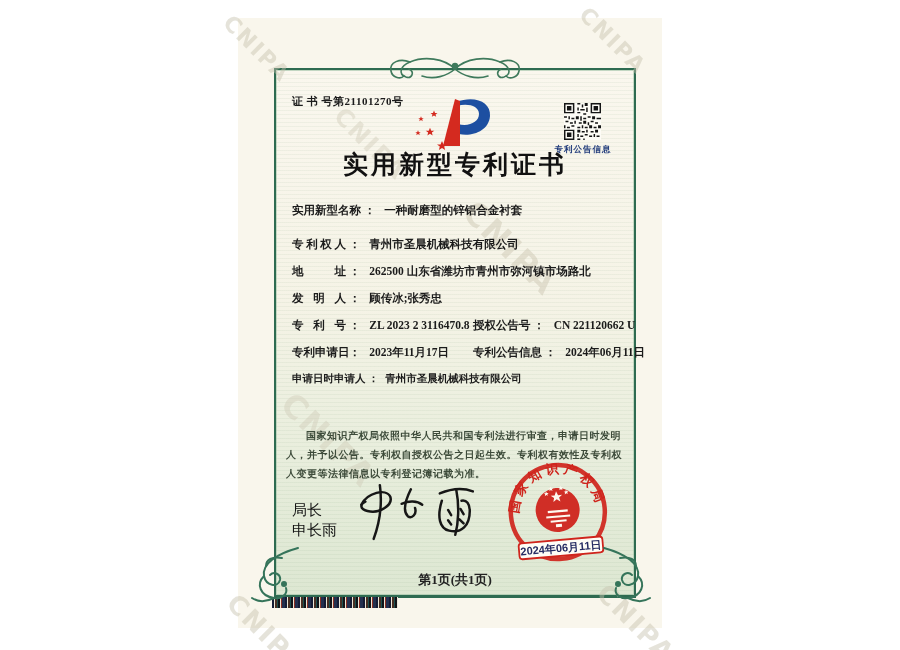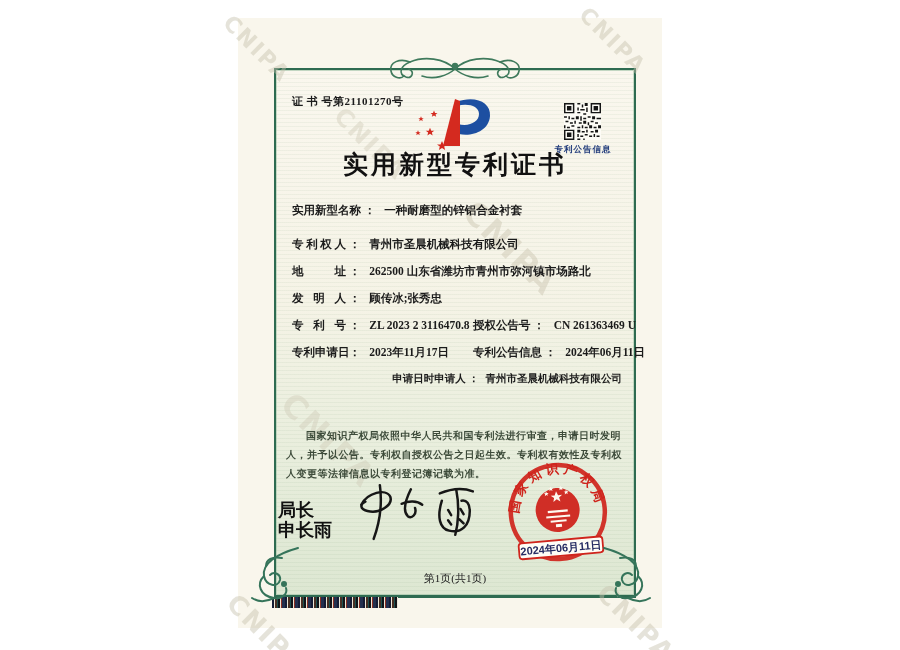--- a/index.html
+++ b/index.html
@@ -24,24 +24,24 @@
   .title{position:absolute;left:0;right:0;top:78px;text-align:center;font-size:25px;font-weight:bold;
          letter-spacing:3px;color:#111;}
   .row{position:absolute;left:16px;right:12px;font-size:11.5px;font-weight:bold;color:#1b1b1b;white-space:nowrap;}
   .lbl{display:inline-block;width:54px;text-align:justify;text-align-last:justify;}
   .cl{margin-right:6px;}
   .coll{display:inline-block;width:178px;}
   .row.small{font-size:10.5px;}
   .row.small .cl{margin-right:4px;}
   .statement{position:absolute;left:10px;right:10px;top:356px;font-size:10px;line-height:19px;
              color:#3d4b3a;font-weight:bold;text-indent:2em;letter-spacing:.5px;}
-  .director{position:absolute;left:2px;top:430px;font-size:18px;font-weight:bold;line-height:20px;color:#111;}
+  .director{position:absolute;left:16px;top:430px;font-size:15px;font-weight:normal;line-height:20px;color:#111;}
   .sig{position:absolute;left:74px;top:410px;width:130px;height:62px;}
   .seal{position:absolute;left:226px;top:388px;width:112px;height:112px;z-index:4;transform:rotate(-5deg);}
-  .footer{position:absolute;left:0;right:0;top:501px;text-align:center;font-size:11px;font-weight:normal;color:#222;}
+  .footer{position:absolute;left:0;right:0;top:501px;text-align:center;font-size:13px;font-weight:bold;color:#222;}
   .ornament-top{position:absolute;left:146px;top:36px;width:142px;height:30px;z-index:4;}
   .flourish{position:absolute;width:52px;height:60px;z-index:4;}
   .fl-bl{left:10px;top:526px;}
   .fl-br{left:364px;top:526px;transform:scaleX(-1);}
   .barcode{position:absolute;left:34px;top:579px;width:126px;height:11px;
     background:repeating-linear-gradient(90deg,#141c35 0px,#141c35 2px,#ece6d6 2px,#ece6d6 3px,
       #472f24 3px,#472f24 5px,#1c4f4e 5px,#1c4f4e 6px,#101418 6px,#101418 8px,#ece6d6 8px,#ece6d6 9px,
       #8a2f23 9px,#8a2f23 10px,#23304f 10px,#23304f 13px);}
 </style>
 </head>
@@ -108,36 +108,36 @@
       </div>
       <div class="row" style="top:248px;">
         <span class="coll">
           <span class="lbl">专利号</span>
           <span class="cl">：</span>
           <span>ZL 2023 2 3116470.8</span>
         </span>
         <span>
           <span>授权公告号</span>
           <span class="cl">：</span>
-          <span>CN 261363469 U</span>
+          <span>CN 221120662 U</span>
         </span>
       </div>
       <div class="row" style="top:275px;">
         <span class="coll">
           <span class="lbl">专利申请日</span>
           <span class="cl">：</span>
           <span>2023年11月17日</span>
         </span>
         <span>
           <span>专利公告信息</span>
           <span class="cl">：</span>
           <span>2024年06月11日</span>
         </span>
       </div>
-      <div class="row small" style="top:302px;text-align:right;">
+      <div class="row small" style="top:302px;">
         <span>申请日时申请人</span>
         <span class="cl">：</span>
         <span>青州市圣晨机械科技有限公司</span>
       </div>
 
       <div class="statement">国家知识产权局依照中华人民共和国专利法进行审查，申请日时发明人，并予以公告。专利权自授权公告之日起生效。专利权有效性及专利权人变更等法律信息以专利登记簿记载为准。</div>
 
       <div class="director">
         <div>局长</div>
         <div>申长雨</div>

